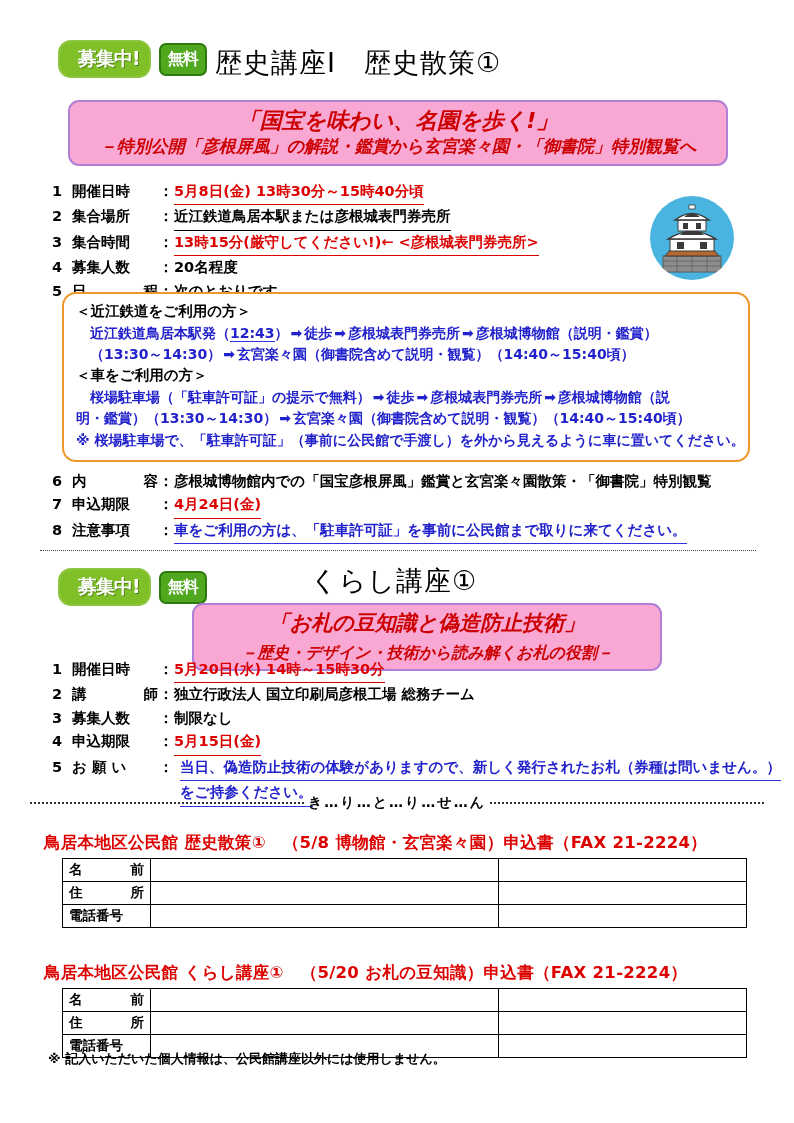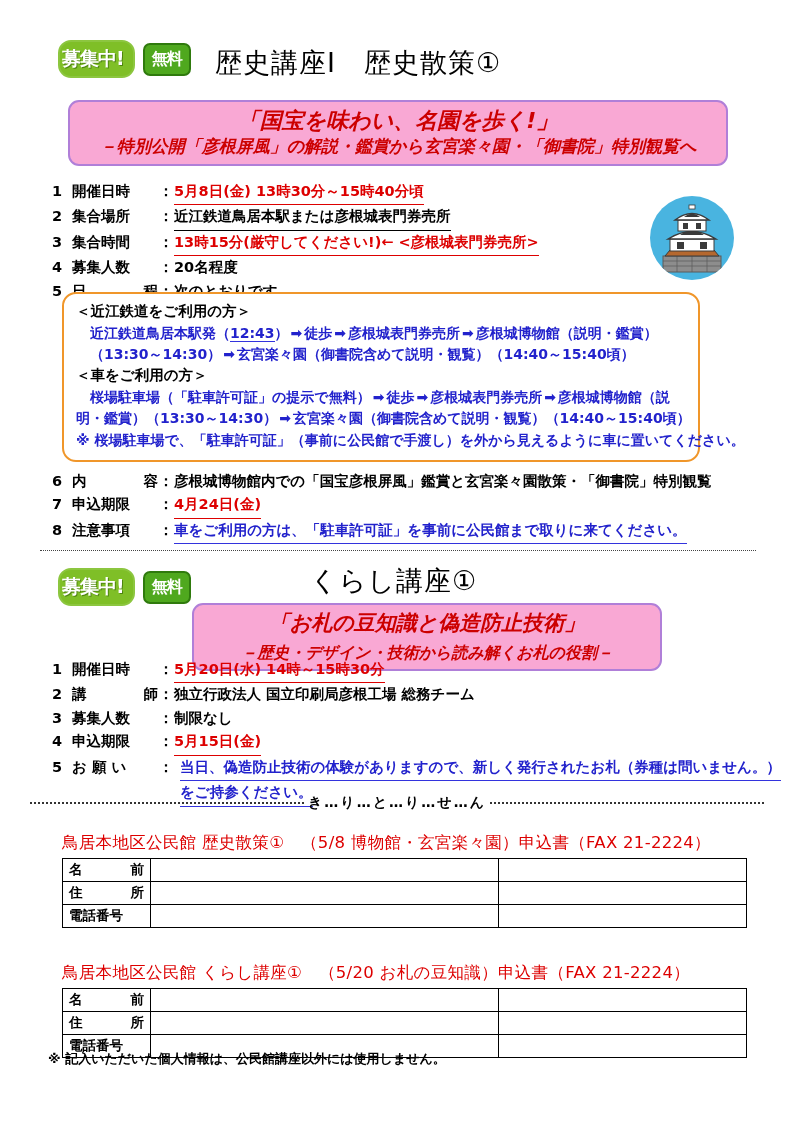--- a/index.html
+++ b/index.html
@@ -16,21 +16,21 @@
   .page { position: relative; width: 794px; height: 1123px; padding: 0; }
 
   
   .badge-row { position: absolute; display: flex; align-items: center; gap: 8px; }
   .badge-bosyu {
     background: #7fbf27;
     color: #ffffff;
     font-weight: bold;
     font-size: 19px;
     line-height: 1;
-    padding: 7px 9px 8px 2px;
+    padding: 7px 9px 8px 18px;
     border-radius: 13px;
     letter-spacing: -1px;
     text-shadow: 1px 1px 0 #4e8410;
     border: 2px solid #8cc63f;
   }
   .badge-muryo {
     background: #4fa81e;
     color: #ffffff;
     font-weight: bold;
     font-size: 16px;
@@ -121,25 +121,24 @@
     left: 30px; right: 30px;
     display: flex; align-items: center; gap: 4px;
   }
   .cut-dots { flex: 1; border-top: 2px dotted #333333; }
   .cut-label { font-size: 14px; font-weight: bold; white-space: nowrap; letter-spacing: 2px; }
 
   
   .form-title {
     position: absolute;
     color: #dd0000;
-    font-weight: normal;
+    font-weight: bold;
     font-size: 16.5px;
     white-space: nowrap;
     letter-spacing: 0.3px;
-    margin-left: 18px;
   }
   table.appform {
     position: absolute;
     border-collapse: collapse;
     table-layout: fixed;
   }
   table.appform td {
     border: 1.3px solid #000000;
     height: 23px;
     font-size: 13.5px;
@@ -237,21 +236,21 @@
       <span class="dnum">5</span>
       <span class="dlabel sp" style="display:flex;">
         <span>日</span>
         <span>程</span>
       </span>
       <span class="dcolon">：</span>
       <span class="dval v-plain">次のとおりです。</span>
     </div>
   </div>
 
-  <div class="orange-box" style="left:62px; top:292px; width:638px;">
+  <div class="orange-box" style="left:62px; top:292px; width:688px;">
     <div class="ob-head">＜近江鉄道をご利用の方＞</div>
     <div class="ob-line ob-indent">
       <span>近江鉄道鳥居本駅発（</span><span class="und">12:43</span><span>）</span><span class="arrow">➡</span><span>徒歩</span><span class="arrow">➡</span><span>彦根城表門券売所</span><span class="arrow">➡</span><span>彦根城博物館（説明・鑑賞）</span>
     </div>
     <div class="ob-line ob-indent">
       <span>（13:30～14:30）</span><span class="arrow">➡</span><span>玄宮楽々園（御書院含めて説明・観覧）（14:40～15:40頃）</span>
     </div>
     <div class="ob-head">＜車をご利用の方＞</div>
     <div class="ob-line ob-indent">
       <span>桜場駐車場（「駐車許可証」の提示で無料）</span><span class="arrow">➡</span><span>徒歩</span><span class="arrow">➡</span><span>彦根城表門券売所</span><span class="arrow">➡</span><span>彦根城博物館（説</span>

